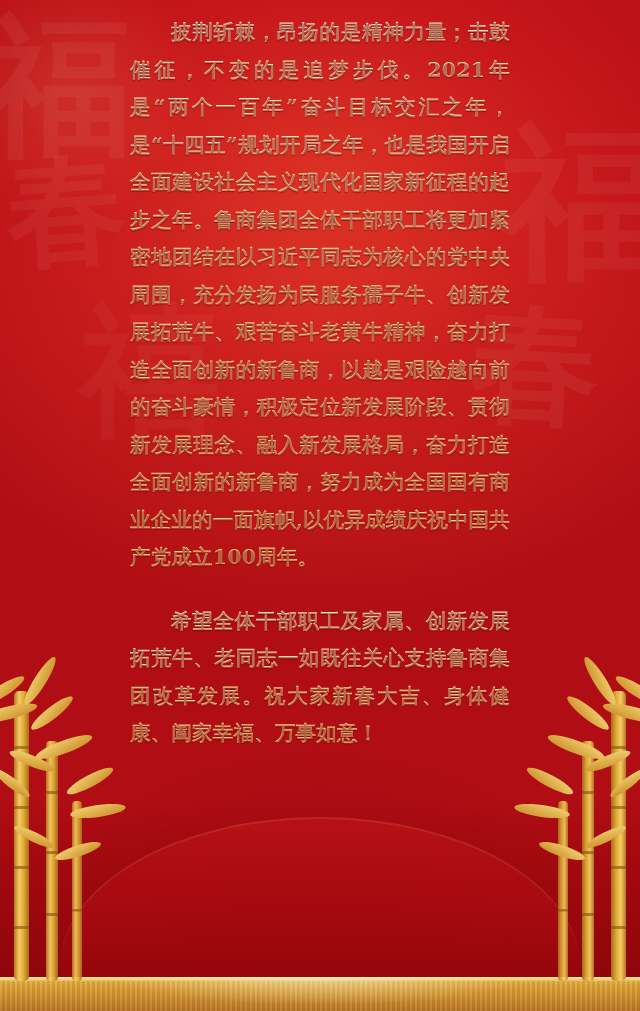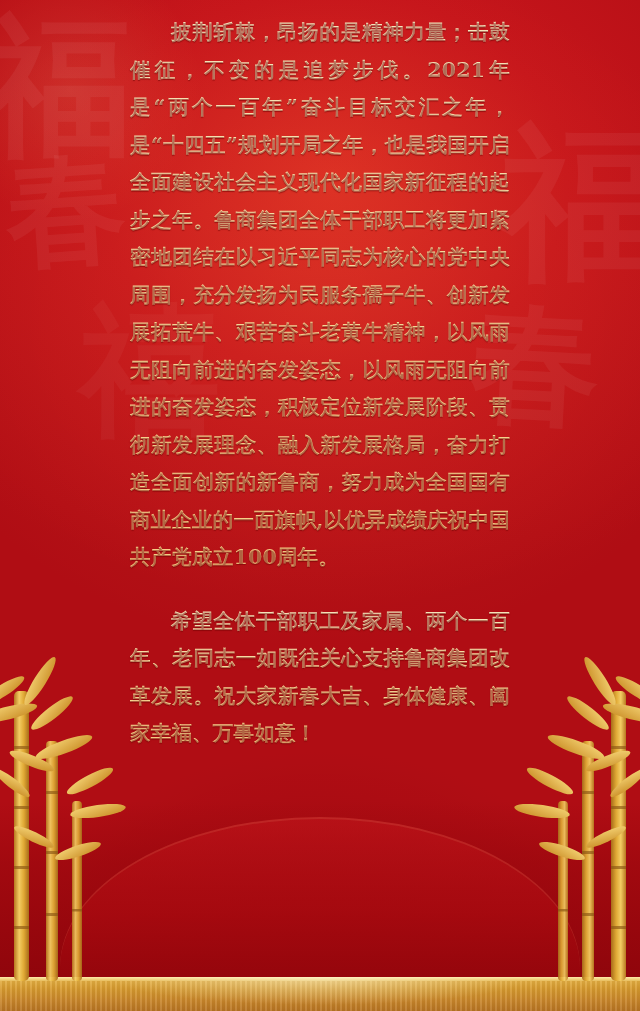--- a/index.html
+++ b/index.html
@@ -161,22 +161,22 @@
 
   <div class="watermark wm-1">福</div>
   <div class="watermark wm-2">春</div>
   <div class="watermark wm-3">福</div>
   <div class="watermark wm-4">春</div>
   <div class="watermark wm-5">禧</div>
 
   <div class="vignette"></div>
 
   <div class="content">
-    <p class="para">披荆斩棘，昂扬的是精神力量；击鼓催征，不变的是追梦步伐。2021年是“两个一百年”奋斗目标交汇之年，是“十四五”规划开局之年，也是我国开启全面建设社会主义现代化国家新征程的起步之年。鲁商集团全体干部职工将更加紧密地团结在以习近平同志为核心的党中央周围，充分发扬为民服务孺子牛、创新发展拓荒牛、艰苦奋斗老黄牛精神，以风雨无阻向前进的奋发姿态，以风雨无阻向前进的奋发姿态，积极定位新发展阶段、贯彻新发展理念、融入新发展格局，奋力打造全面创新的新鲁商，努力成为全国国有商业企业的一面旗帜,以优异成绩庆祝中国共产党成立100周年。</p>
-    <p class="para">希望全体干部职工及家属、两个一百年、老同志一如既往关心支持鲁商集团改革发展。祝大家新春大吉、身体健康、阖家幸福、万事如意！</p>
+    <p class="para">披荆斩棘，昂扬的是精神力量；击鼓催征，不变的是追梦步伐。2021年是“两个一百年”奋斗目标交汇之年，是“十四五”规划开局之年，也是我国开启全面建设社会主义现代化国家新征程的起步之年。鲁商集团全体干部职工将更加紧密地团结在以习近平同志为核心的党中央周围，充分发扬为民服务孺子牛、创新发展拓荒牛、艰苦奋斗老黄牛精神，奋力打造全面创新的新鲁商，以越是艰险越向前的奋斗豪情，积极定位新发展阶段、贯彻新发展理念、融入新发展格局，奋力打造全面创新的新鲁商，努力成为全国国有商业企业的一面旗帜,以优异成绩庆祝中国共产党成立100周年。</p>
+    <p class="para">希望全体干部职工及家属、创新发展拓荒牛、老同志一如既往关心支持鲁商集团改革发展。祝大家新春大吉、身体健康、阖家幸福、万事如意！</p>
   </div>
 
   <div class="stage">
     <div class="stage-floor"></div>
     <div class="stage-arc"></div>
   </div>
 
   <svg class="bamboo bamboo-left" width="160" height="330" viewBox="0 0 160 330">
     <defs>
       <linearGradient id="bg1" x1="0" y1="0" x2="1" y2="0">

